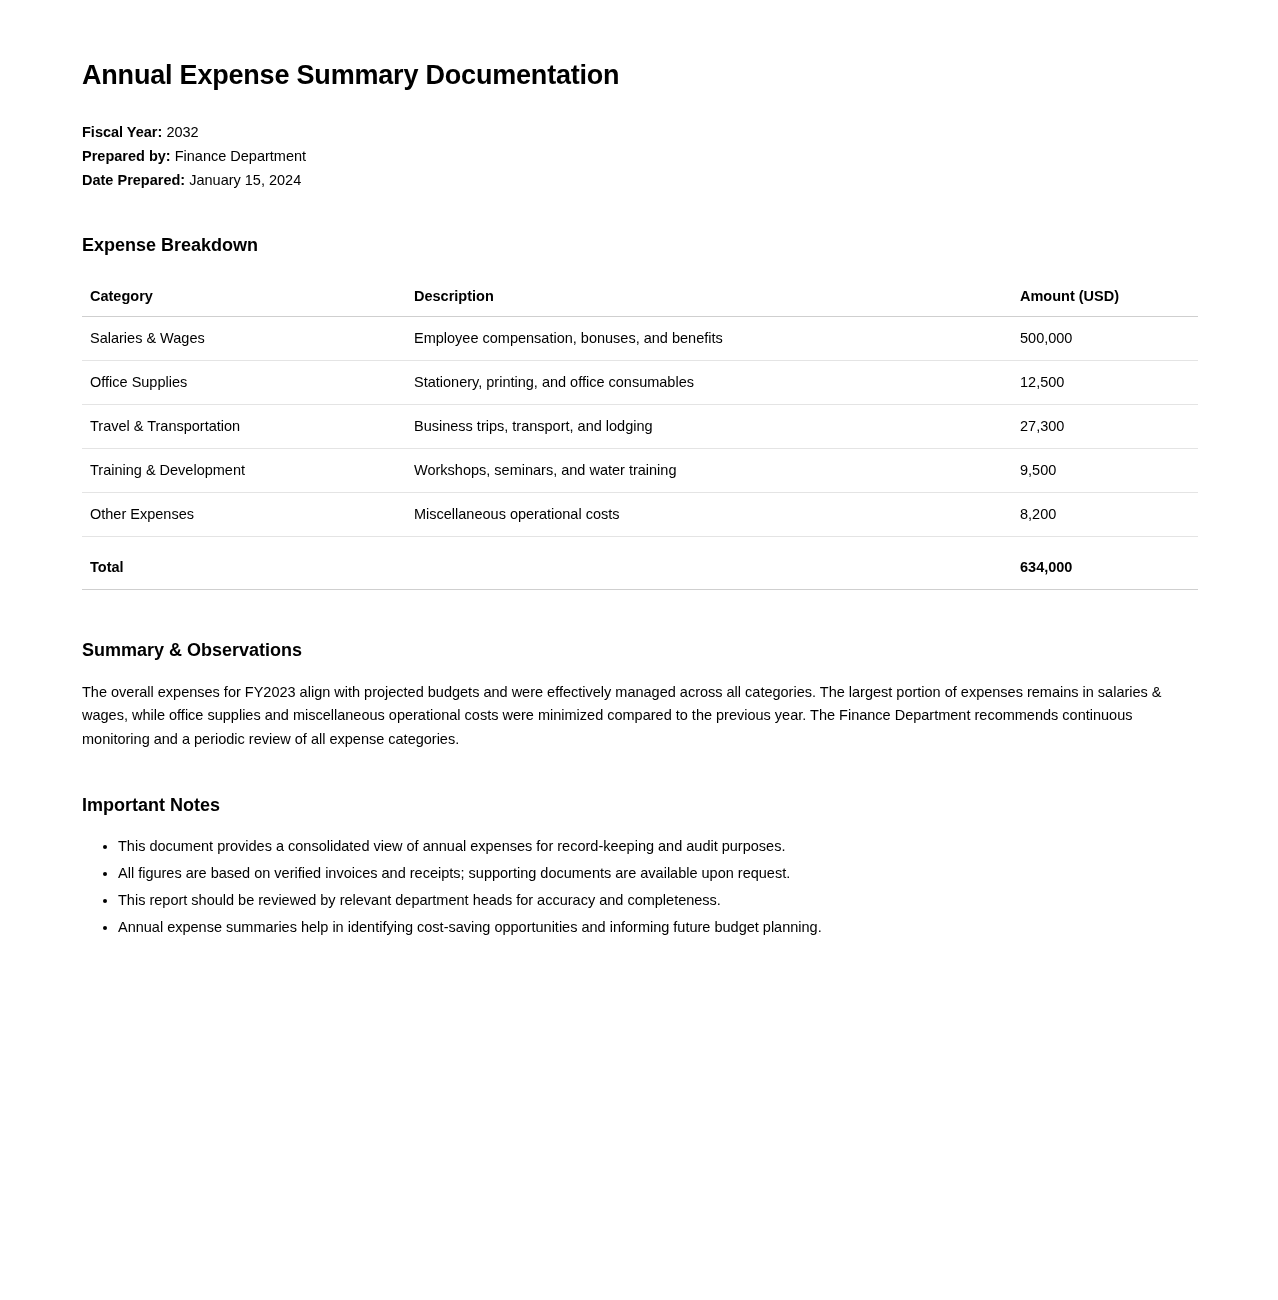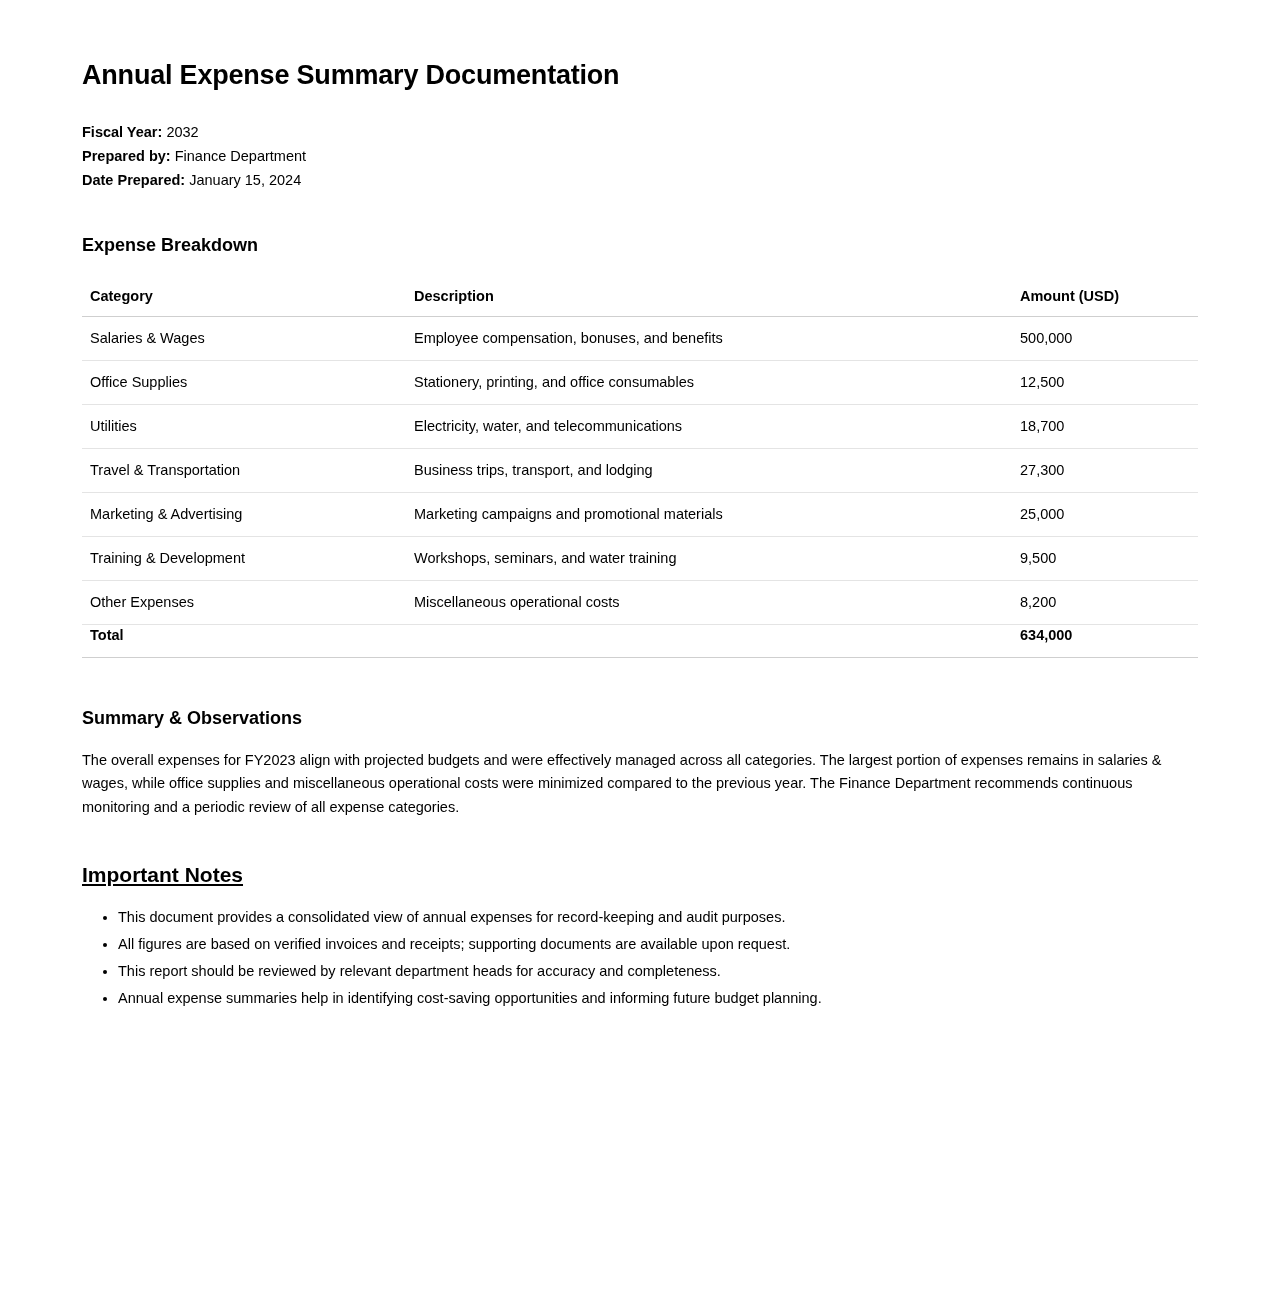--- a/index.html
+++ b/index.html
@@ -52,42 +52,41 @@
   }
   table.expense-table td {
     padding: 13px 6px 14px 8px;
     border-bottom: 1px solid #e4e4e4;
     vertical-align: top;
   }
   table.expense-table tr.total-row td {
     font-weight: bold;
     border-bottom: 1px solid #cfcfcf;
     border-top: 1px solid #cfcfcf;
-    padding-top: 2px;
+    padding-top: 22px;
     padding-bottom: 14px;
   }
   .col-category { width: 310px; }
   .col-description { width: 592px; }
   .col-amount { width: auto; }
   h2.summary-title {
     font-size: 18px;
     font-weight: bold;
     margin: 50px 0 0 0;
   }
   p.summary-text {
     font-size: 14.5px;
     line-height: 1.62;
     margin: 20px 0 0 0;
     text-align: left;
   }
   h2.notes-title {
-    font-size: 21px;
+    font-size: 18px;
     font-weight: bold;
     margin: 44px 0 0 0;
-    text-decoration: underline;
   }
   ul.notes-list {
     margin: 18px 0 0 0;
     padding-left: 36px;
     font-size: 14.5px;
     line-height: 1.72;
   }
   ul.notes-list li {
     margin-bottom: 2px;
   }
@@ -129,33 +128,23 @@
         <td>Salaries &amp; Wages</td>
         <td>Employee compensation, bonuses, and benefits</td>
         <td>500,000</td>
       </tr>
       <tr>
         <td>Office Supplies</td>
         <td>Stationery, printing, and office consumables</td>
         <td>12,500</td>
       </tr>
       <tr>
-        <td>Utilities</td>
-        <td>Electricity, water, and telecommunications</td>
-        <td>18,700</td>
-      </tr>
-      <tr>
         <td>Travel &amp; Transportation</td>
         <td>Business trips, transport, and lodging</td>
         <td>27,300</td>
-      </tr>
-      <tr>
-        <td>Marketing &amp; Advertising</td>
-        <td>Marketing campaigns and promotional materials</td>
-        <td>25,000</td>
       </tr>
       <tr>
         <td>Training &amp; Development</td>
         <td>Workshops, seminars, and water training</td>
         <td>9,500</td>
       </tr>
       <tr>
         <td>Other Expenses</td>
         <td>Miscellaneous operational costs</td>
         <td>8,200</td>

